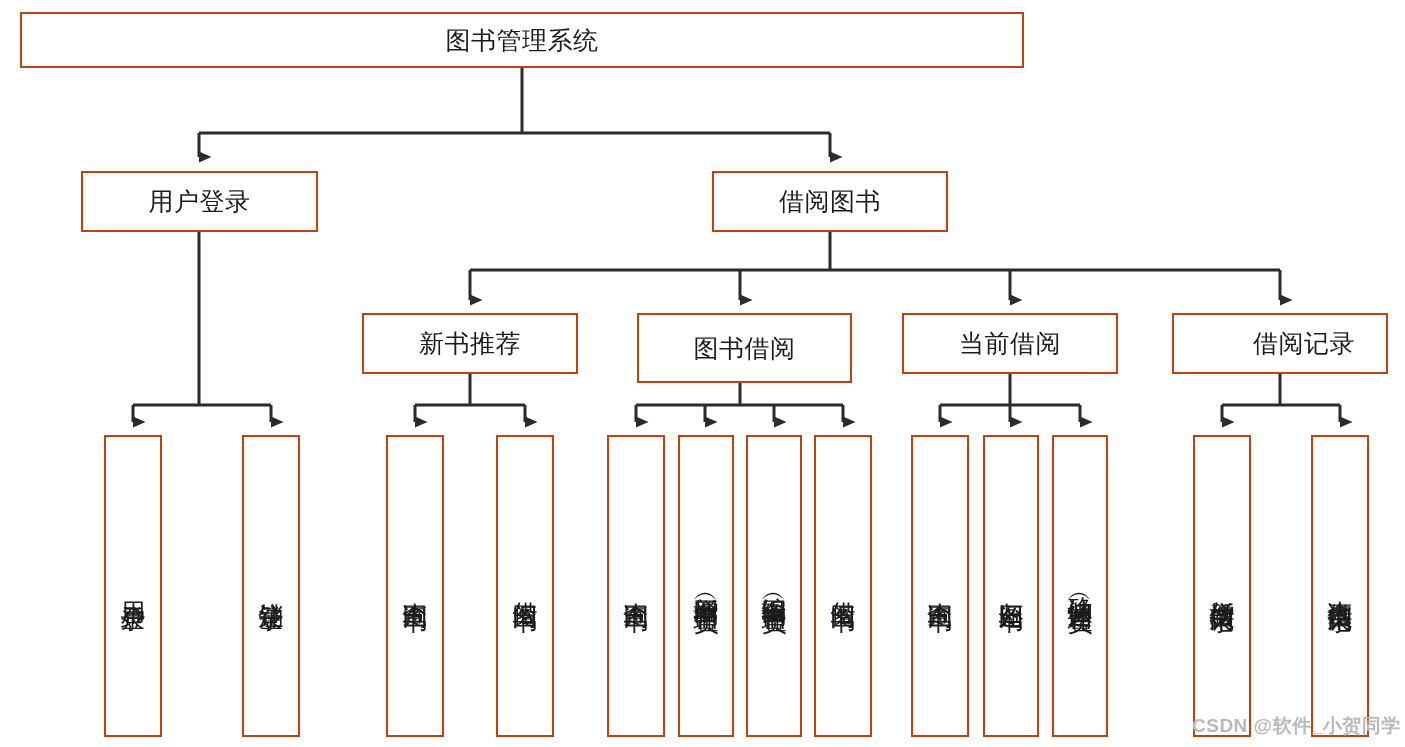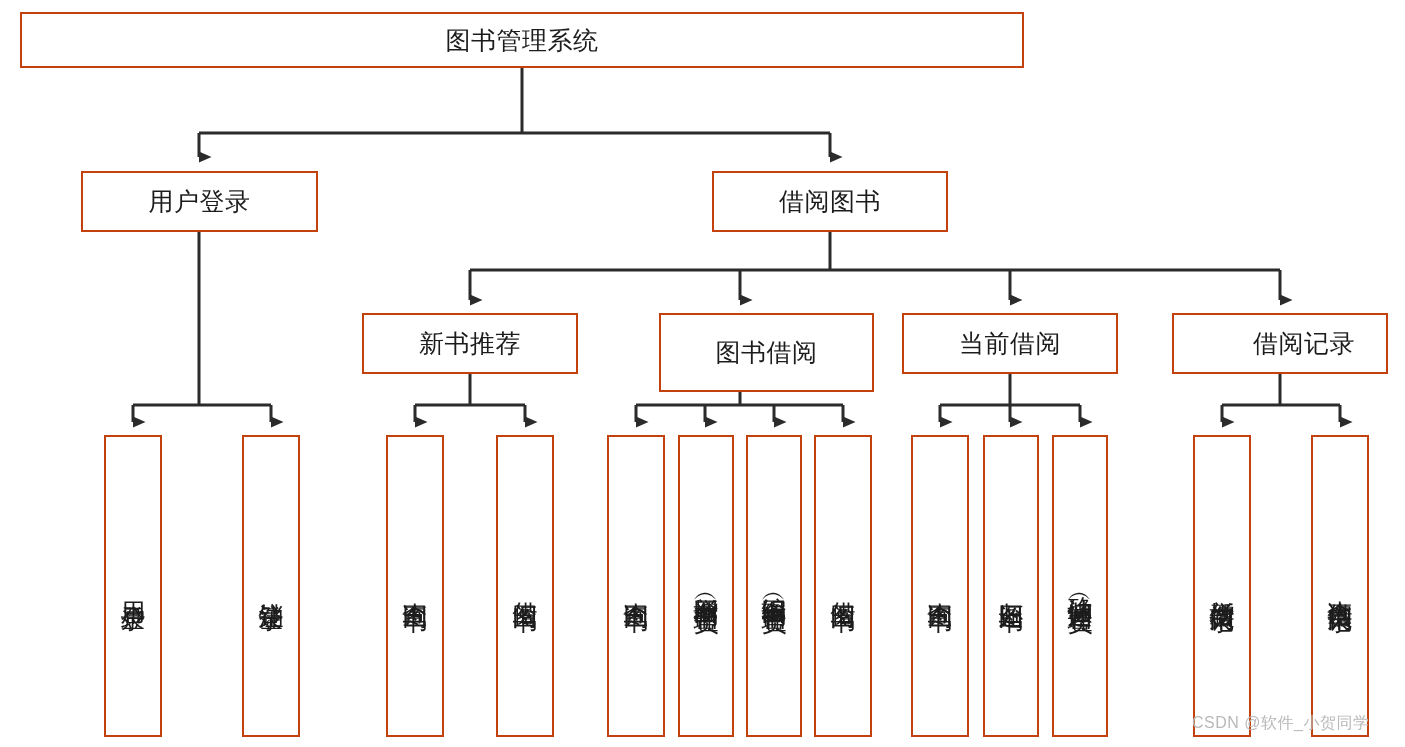--- a/index.html
+++ b/index.html
@@ -55,24 +55,25 @@
   .node.vert .vlabel {
     writing-mode: vertical-rl;
     text-orientation: upright;
     display: block;
     white-space: nowrap;
   }
   .watermark {
     position: absolute;
     left: 1192px;
     top: 713px;
-    font-size: 16px;
+    font-size: 19px;
     color: #b9b9b9;
     white-space: nowrap;
     letter-spacing: 0.5px;
+    font-weight: bold;
   }
 </style>
 </head>
 <body>
 
 <div id="diagram-root">
 
   <svg class="layer" viewBox="0 0 1405 747">
     <defs>
       <marker id="arrowdown" markerWidth="11" markerHeight="13" refX="5.5" refY="12.5" orient="auto-start-reverse" markerUnits="userSpaceOnUse">
@@ -131,21 +132,21 @@
   <div class="node horiz" style="left:81px; top:171px; width:237px; height:61px;">
     <span>用户登录</span>
   </div>
   <div class="node horiz" style="left:712px; top:171px; width:236px; height:61px;">
     <span>借阅图书</span>
   </div>
 
   <div class="node horiz" style="left:362px; top:313px; width:216px; height:61px;">
     <span>新书推荐</span>
   </div>
-  <div class="node horiz" style="left:659px; top:313px; width:215px; height:79px;text-align:center;">
+  <div class="node horiz" style="left:637px; top:313px; width:215px; height:70px;text-align:center;">
     <span>图书借阅</span>
   </div>
   <div class="node horiz" style="left:902px; top:313px; width:216px; height:61px;justify-content:center;">
     <span>当前借阅</span>
   </div>
   <div class="node horiz" style="left:1172px; top:313px; width:216px; height:61px;padding-left:48px;">
     <span>借阅记录</span>
   </div>
 
   <div class="node vert" style="left:104px; top:435px; width:58px; height:302px;">

